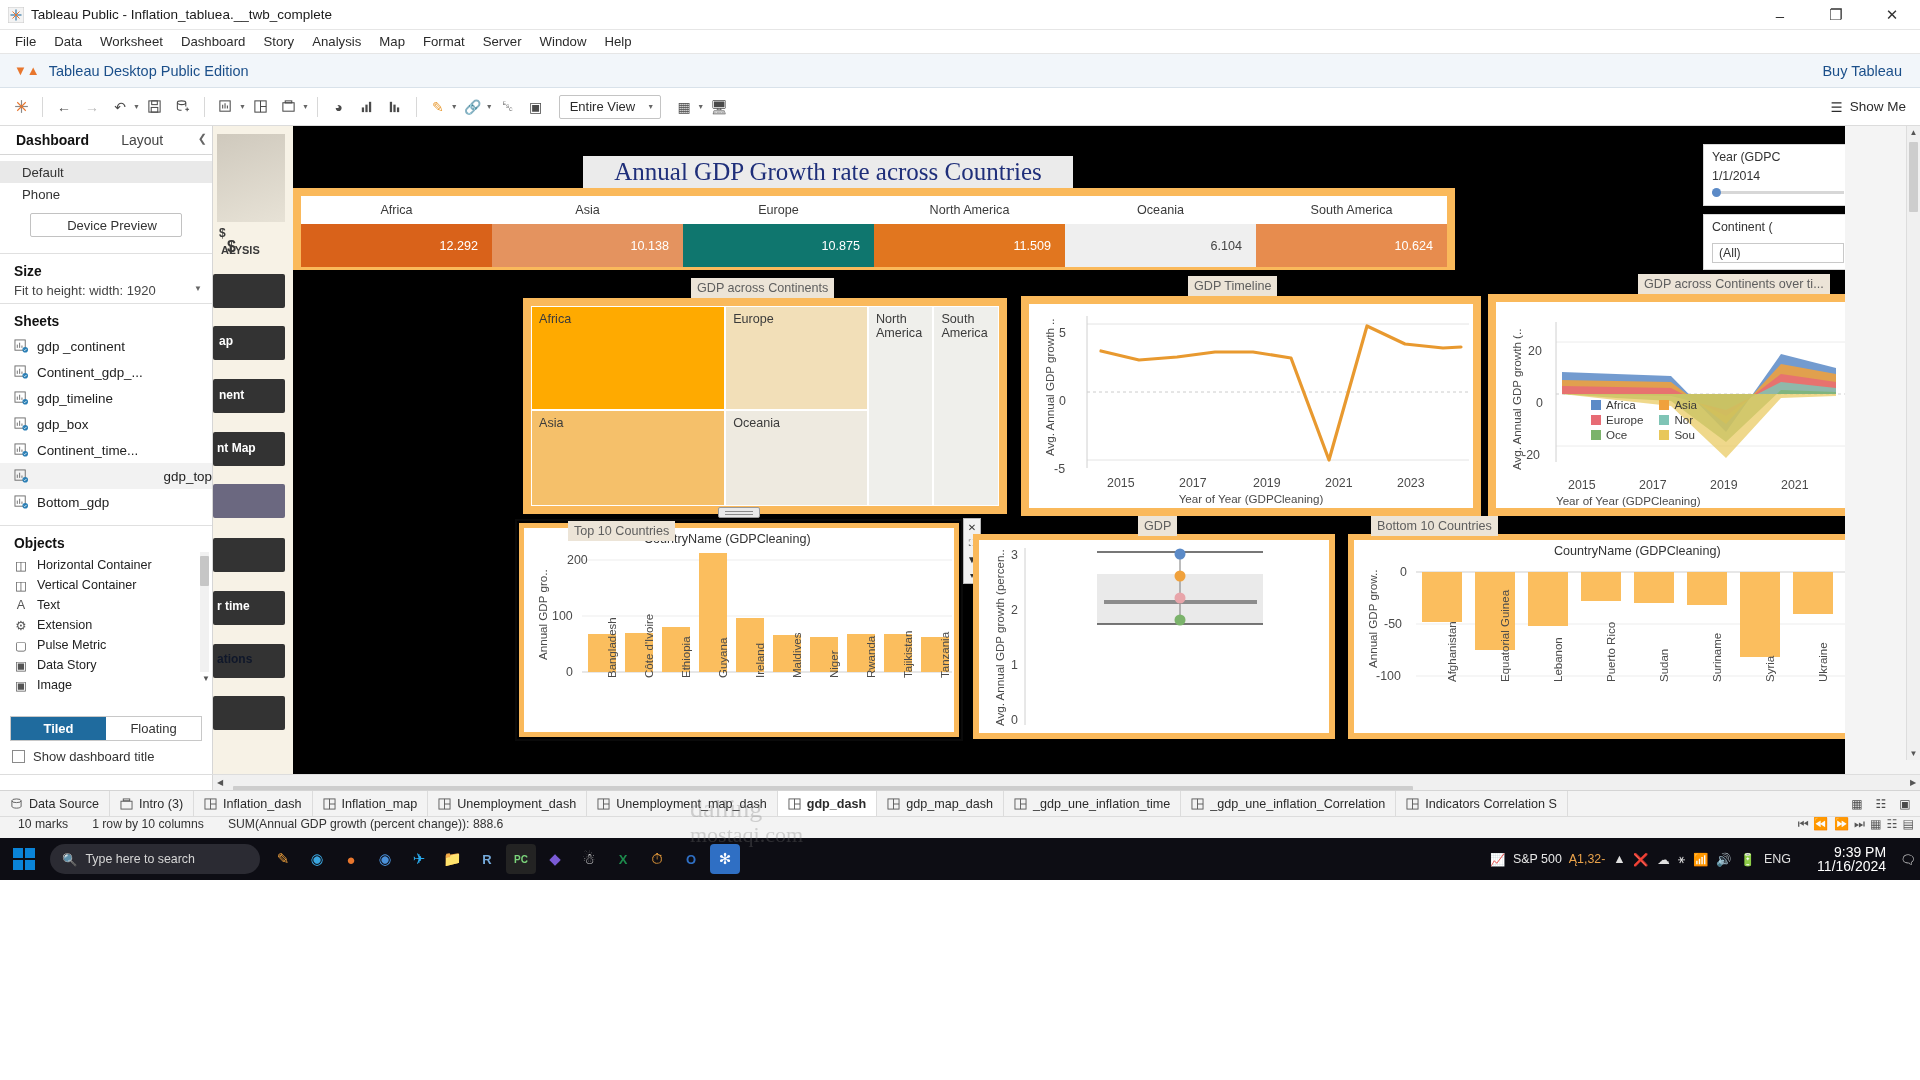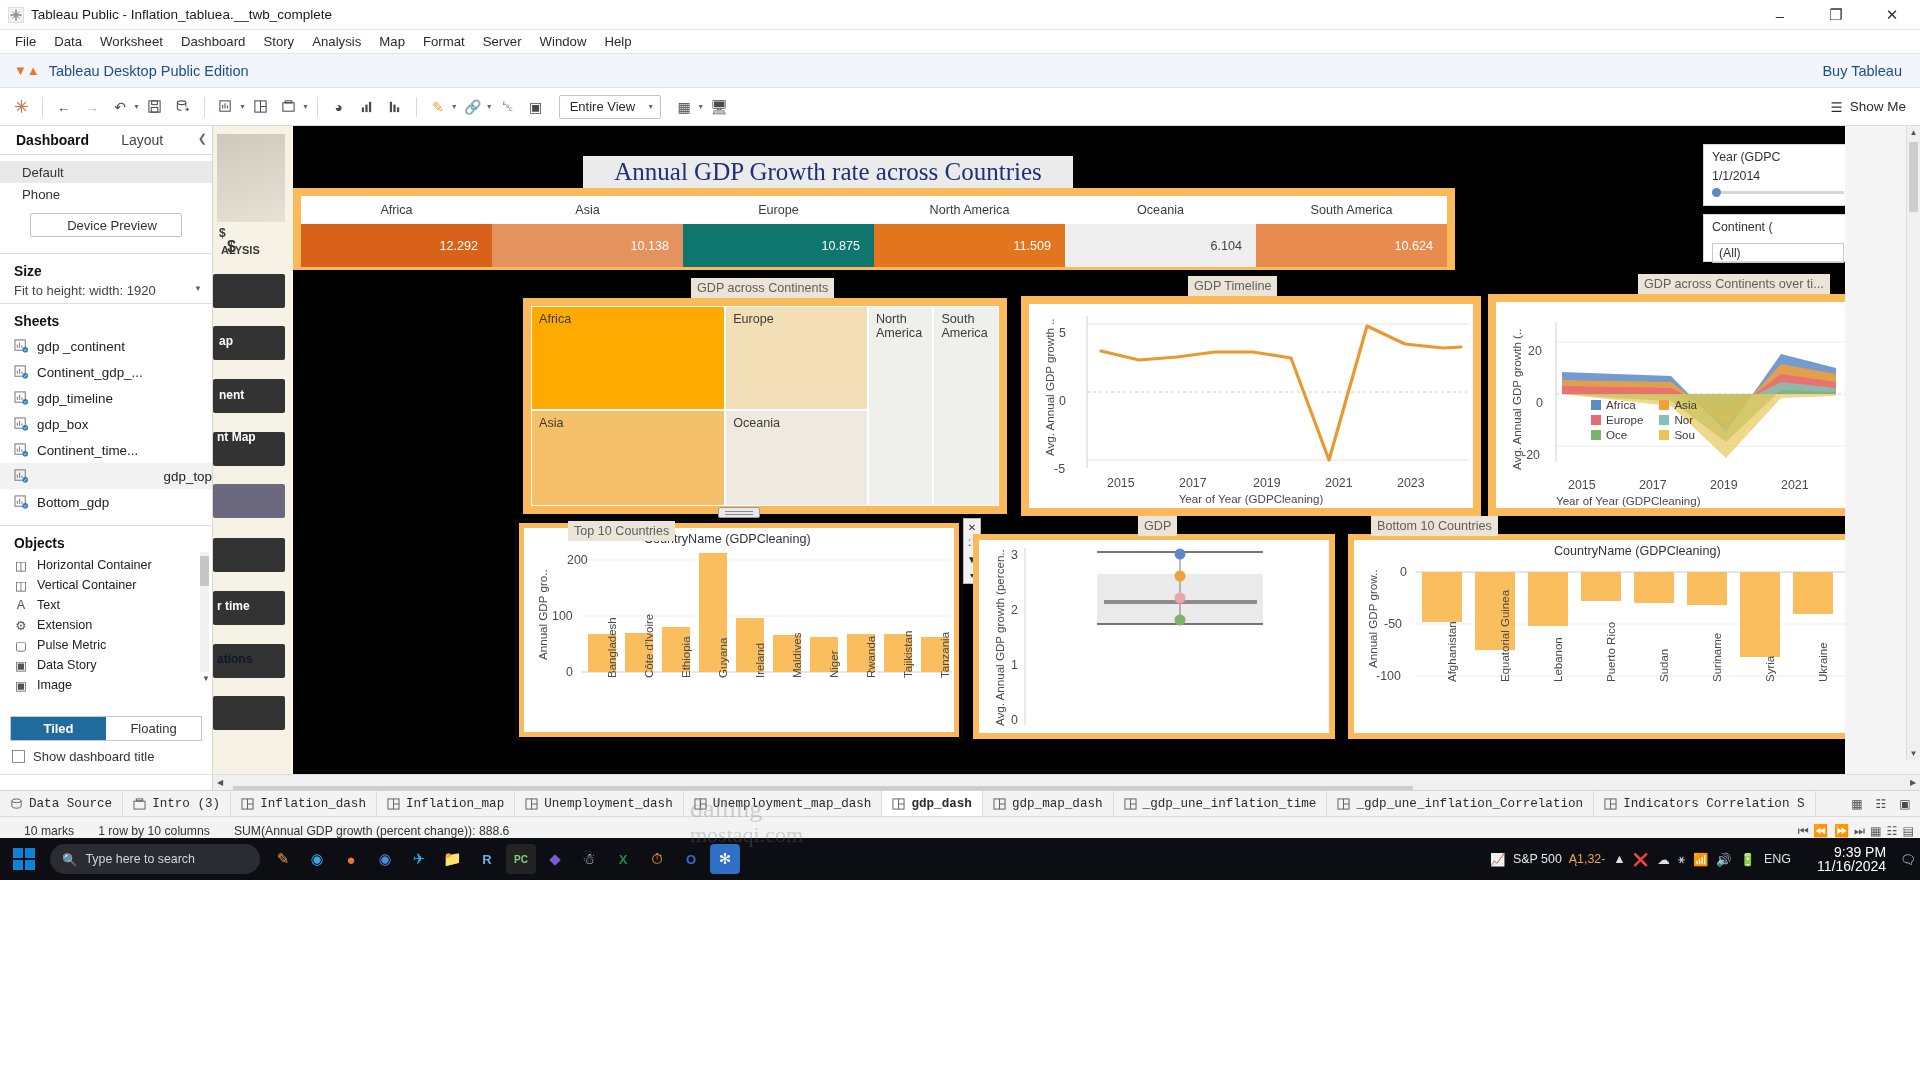--- a/index.html
+++ b/index.html
@@ -144,29 +144,29 @@
   .hsarrow { width: 14px; text-align:center; font-size: 8px; color:#555; }
   .hsthumb { position:absolute; height: 9px; background: #cdcdcd; border-radius: 1px; }
   .vscroll { position:absolute; right: 0; top: 128px; width: 14px; height: 648px; background:#f0f0f0;
              border-left: 1px solid #ddd; }
   .vsthumb { position:absolute; right:2px; width: 9px; background:#cdcdcd; border-radius:1px; }
 
   
   .tabbar { height: 26px; background: #f3f3f3; border-top: 1px solid #d4d4d4;
             display: flex; align-items: center; position: relative; }
   .stab { height: 26px; display: flex; align-items: center; gap: 6px; padding: 0 10px;
-          font-size: 12.6px; color: #2b2b2b; border-right: 1px solid #dcdcdc; white-space: nowrap; font-family: Liberation Mono, monospace; }
+          font-size: 12.6px; color: #2b2b2b; border-right: 1px solid #dcdcdc; white-space: nowrap; }
   .stab.active { background: #ffffff; font-weight: bold; }
   .stab-ico { width: 13px; height: 12px; flex: none; }
   .tabbar-right { position: absolute; right: 4px; display: flex; gap: 2px; align-items:center; }
 
   
   .statusbar { height: 22px; background: #f3f3f3; border-top: 1px solid #dcdcdc;
-               display: flex; align-items: flex-end; font-size: 12.2px; color: #333;
-               padding-left: 24px; gap: 24px; position: relative; }
+               display: flex; align-items: flex-start; font-size: 12.2px; color: #333;
+               padding-left: 18px; gap: 24px; position: relative; }
   .sb-right { position:absolute; right: 6px; display: flex; align-items: center; gap: 5px; color:#555; }
 
   
   .taskbar { height: 42px; background: #0d0d14; display: flex; align-items: center;
              position: relative; }
   .startbtn { width: 48px; height: 42px; display:flex; align-items:center; justify-content:center; }
   .searchbox { width: 210px; height: 30px; background: #2b2b33; border-radius: 15px;
                display:flex; align-items:center; gap: 8px; padding: 0 12px; margin-left: 2px;
                color: #d6d6d6; font-size: 12.4px; }
   .tbicons { display: flex; align-items: center; gap: 4px; margin-left: 8px; }
@@ -485,21 +485,21 @@
       <div class="darkcard" style="top:200px; height:34px;"></div>
       <div class="darkcard" style="top:253px; height:34px;"></div>
       <div class="darkcard" style="top:306px; height:34px;"></div>
       <div class="darkcard purple" style="top:358px; height:34px;"></div>
       <div class="darkcard" style="top:412px; height:34px;"></div>
       <div class="darkcard" style="top:465px; height:34px;"></div>
       <div class="darkcard" style="top:518px; height:34px;"></div>
       <div class="darkcard" style="top:570px; height:34px;"></div>
       <div class="under-txt" style="top:208px; left:6px; color:#fff;">ap</div>
       <div class="under-txt" style="top:262px; left:6px; color:#fff;">nent</div>
-      <div class="under-txt" style="top:304px; left:4px; color:#fff;">nt Map</div>
+      <div class="under-txt" style="top:315px; left:4px; color:#fff;">nt Map</div>
       <div class="under-txt" style="top:473px; left:4px; color:#fff;">r time</div>
       <div class="under-txt" style="top:526px; left:4px; color:#0f172a;">ations</div>
     </div>
 
     <div class="dash">
 
       <div class="dtitle" style="left: 290px; top: 30px; width: 490px; height: 32px; font-size: 25px;">Annual GDP Growth rate across Countries</div>
 
       <div class="tcard" style="left: 0px; top: 62px; width: 1162px; height: 82px;">
         <div class="tinner" style="left:8px; top:8px; right:8px; bottom:8px;">
@@ -523,21 +523,21 @@
       </div>
 
       <div class="tcard" style="left: 1410px; top: 18px; width: 150px; height: 62px; background:#ffffff; border:1px solid #d8d8d8;">
         <div style="padding:5px 8px; font-size:12.4px; color:#333;">Year (GDPC</div>
         <div style="padding:0 8px; font-size:12.4px; color:#333;">1/1/2014</div>
         <div style="margin:8px 8px 0; height:3px; background:#d7d7d7; position:relative;">
           <div style="position:absolute; left:0; top:-3px; width:9px; height:9px; border-radius:50%; background:#5b8ac7;"></div>
         </div>
       </div>
 
-      <div class="tcard" style="left: 1410px; top: 88px; width: 150px; height: 48px; background:#ffffff; border:1px solid #d8d8d8;">
+      <div class="tcard" style="left: 1410px; top: 88px; width: 150px; height: 56px; background:#ffffff; border:1px solid #d8d8d8;">
         <div style="padding:5px 8px; font-size:12.4px; color:#333;">Continent (</div>
         <div style="margin:4px 8px 0; height:20px; border:1px solid #c9c9c9; display:flex; align-items:center; padding:0 6px; font-size:12.2px; color:#333;">
           <span>(All)</span>
         </div>
       </div>
 
       <div class="wtitle" style="left: 398px; top: 152px; height: 20px;">GDP across Continents</div>
       <div class="tcard" style="left: 230px; top: 172px; width: 484px; height: 216px;">
         <div class="tinner" style="left:8px; top:8px; right:8px; bottom:8px;">
           <div class="tm" style="left:0; top:0; right:0; bottom:0;

